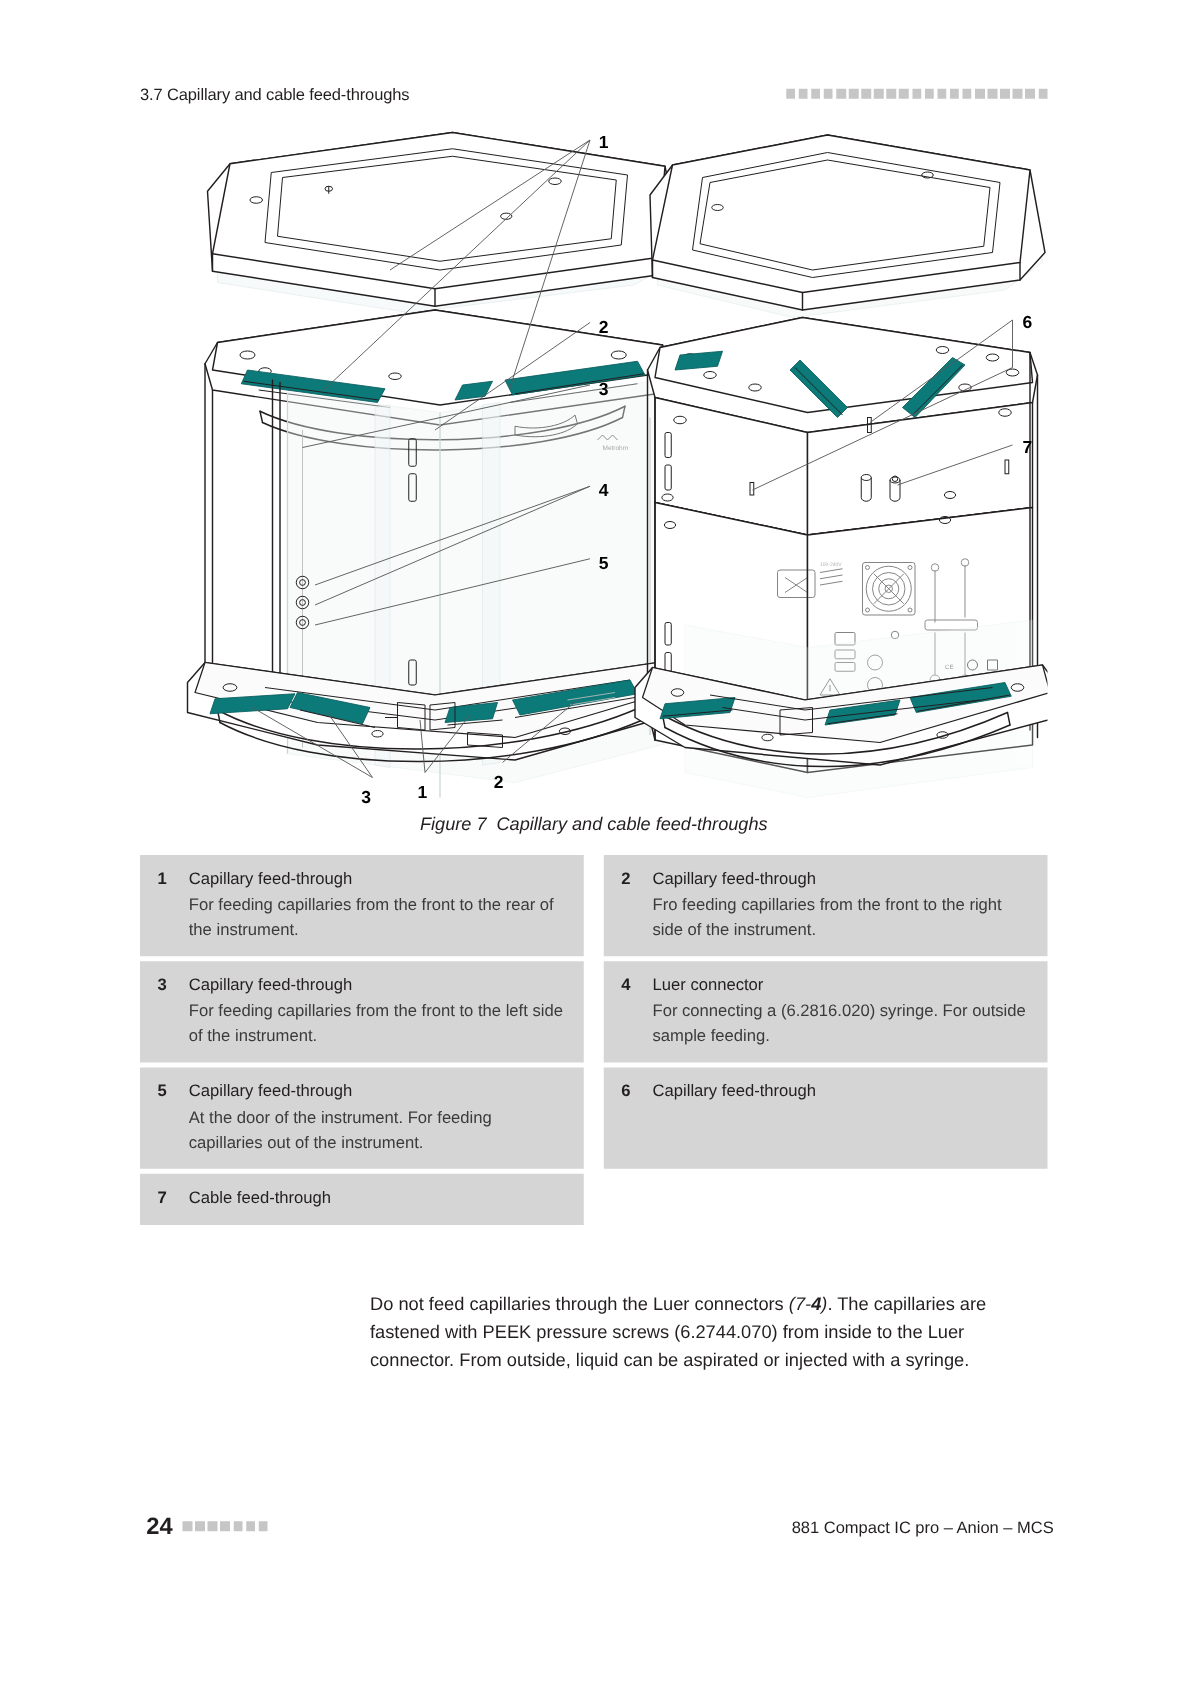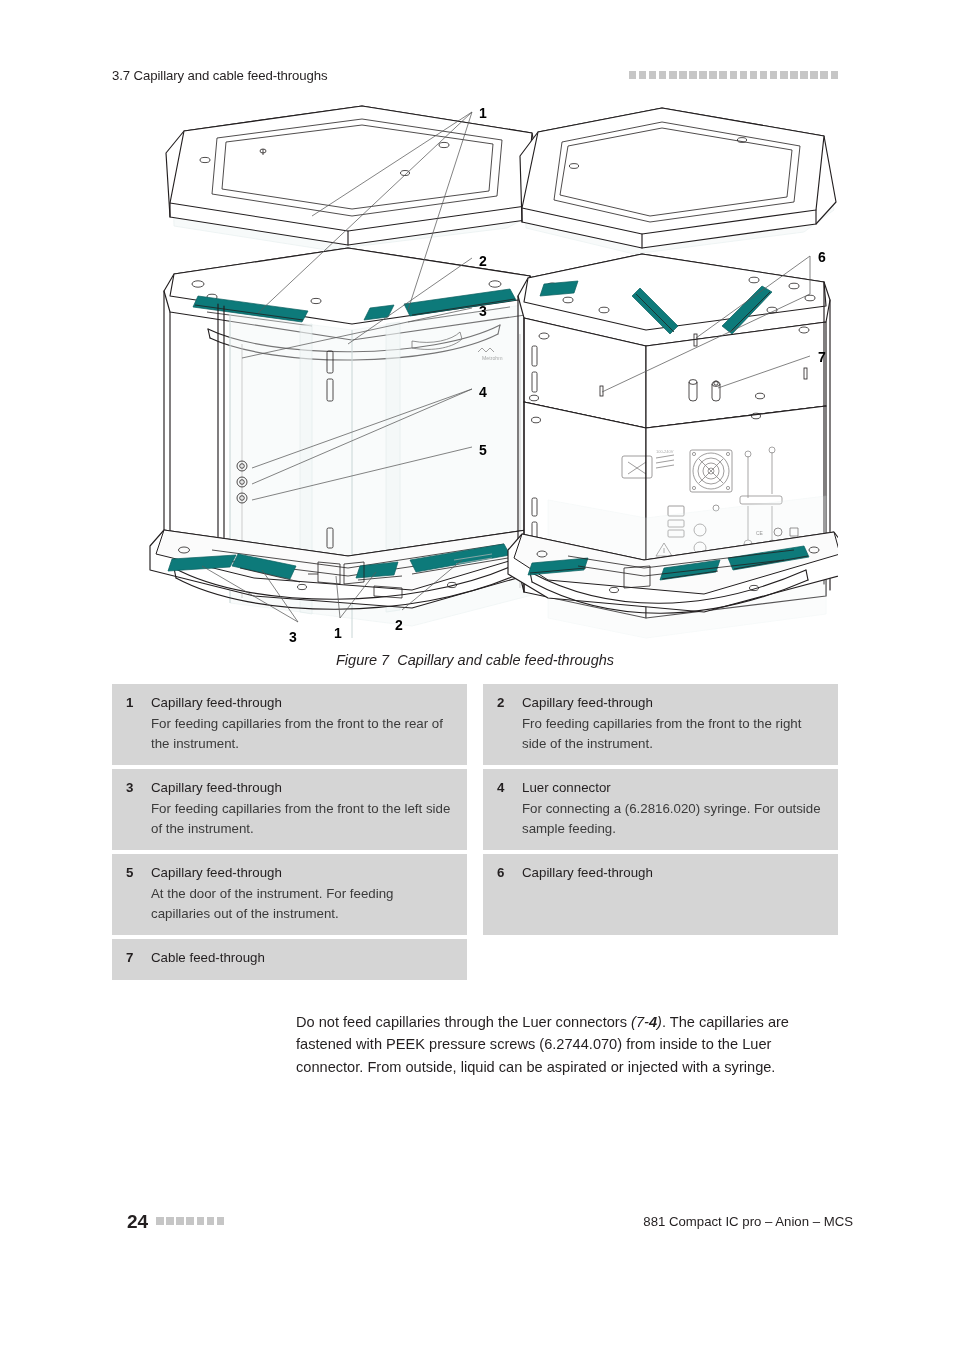--- a/index.html
+++ b/index.html
@@ -125,33 +125,33 @@
   .lc-desc {
     font-size: 13.3px;
     color: #3b3b3b;
     line-height: 1.52;
   }
 
   
   .body-par {
     position: absolute;
     left: 296px;
-    top: 996px;
+    top: 1018px;
     width: 542px;
     font-size: 14.6px;
     line-height: 1.56;
     color: #231f20;
   }
   .body-par i { font-style: italic; }
   .body-par b { font-weight: bold; font-style: italic; }
 
   
   .footer {
     position: absolute;
-    left: 127px;
+    left: 117px;
     top: 1208px;
     width: 726px;
     height: 26px;
     display: flex;
     align-items: center;
     justify-content: space-between;
     gap: 28px;
   }
   .footer-left {
     display: flex;

